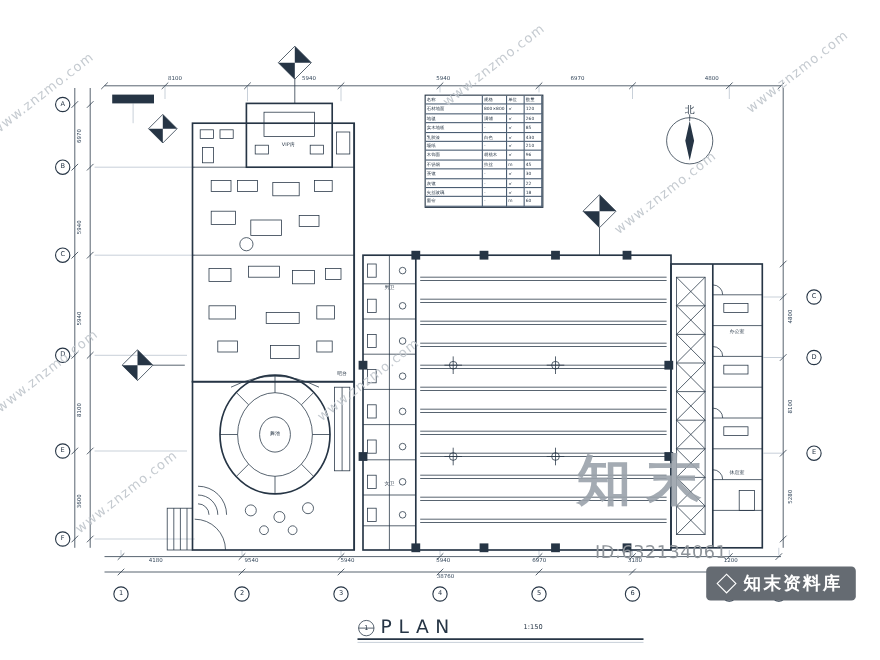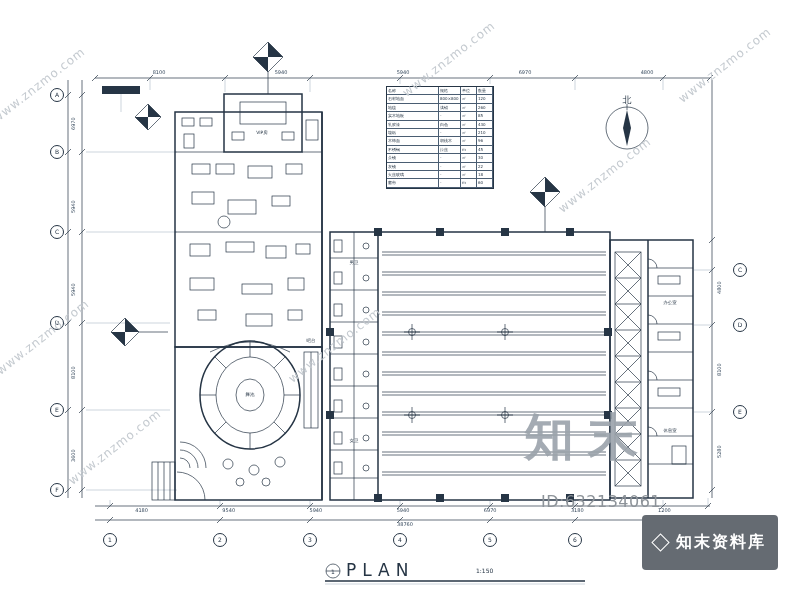--- a/index.html
+++ b/index.html
@@ -9,21 +9,21 @@
   svg .ln{stroke:#263545;stroke-width:.7;fill:none;}
   svg .w{stroke:#263545;stroke-width:1.5;fill:none;}
   svg .t{stroke:#8fa0b2;stroke-width:.45;fill:none;}
   svg .f{fill:#263545;stroke:none;}
   .wm{position:absolute;color:#c2c8ce;font-size:12px;letter-spacing:1px;white-space:nowrap;
       transform:rotate(-38deg);opacity:.95;pointer-events:none;}
   .brand{position:absolute;left:524px;top:404px;font-size:50px;letter-spacing:14px;
          color:#9ba3ab;font-weight:600;opacity:.9;}
   .idwm{position:absolute;left:541px;top:492px;font-size:16px;color:#8d9399;
         letter-spacing:.5px;font-weight:500;}
-  .badge{position:absolute;left:642px;top:515px;height:31px;padding:12px 12px;
+  .badge{position:absolute;left:642px;top:515px;height:31px;padding:0 12px;
          background:#656b72;border-radius:4px;display:flex;align-items:center;gap:9px;}
   .badge .mark{width:11px;height:11px;border:1.5px solid #fff;transform:rotate(45deg);}
   .badge .txt{color:#fff;font-size:16px;font-weight:700;letter-spacing:2px;}
   .bubble{position:absolute;width:12px;height:12px;border:.8px solid #263545;border-radius:50%;
           font-size:6px;line-height:12px;text-align:center;color:#263545;background:#fff;
           transform:translate(-50%,-50%);}
   .dimrow{position:absolute;display:flex;justify-content:space-around;
           font-size:5px;color:#33465a;}
   .dimcol{position:absolute;display:flex;flex-direction:column;justify-content:space-around;
           width:10px;font-size:5px;color:#33465a;}

